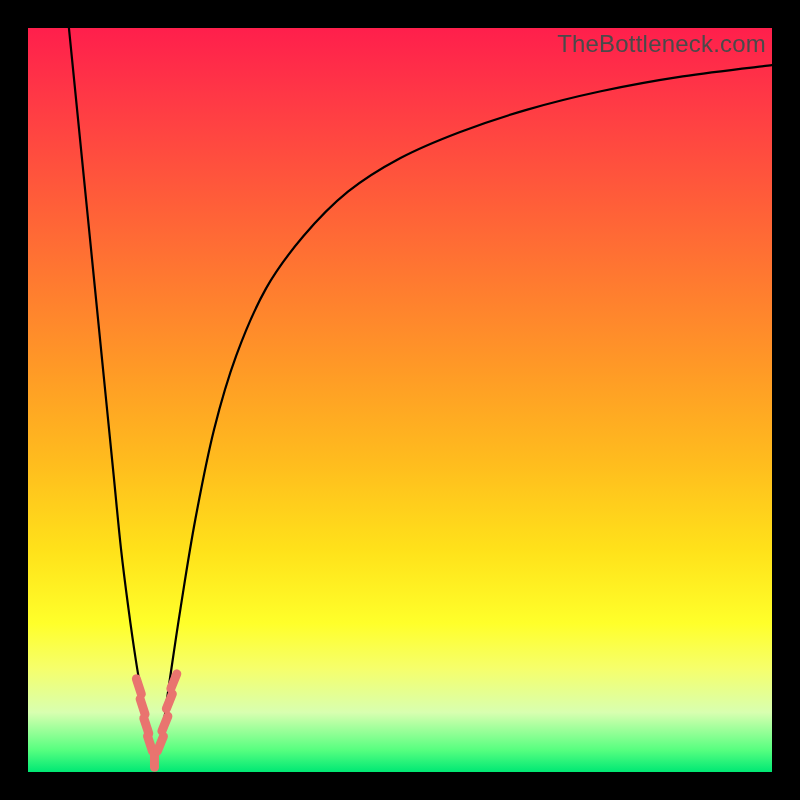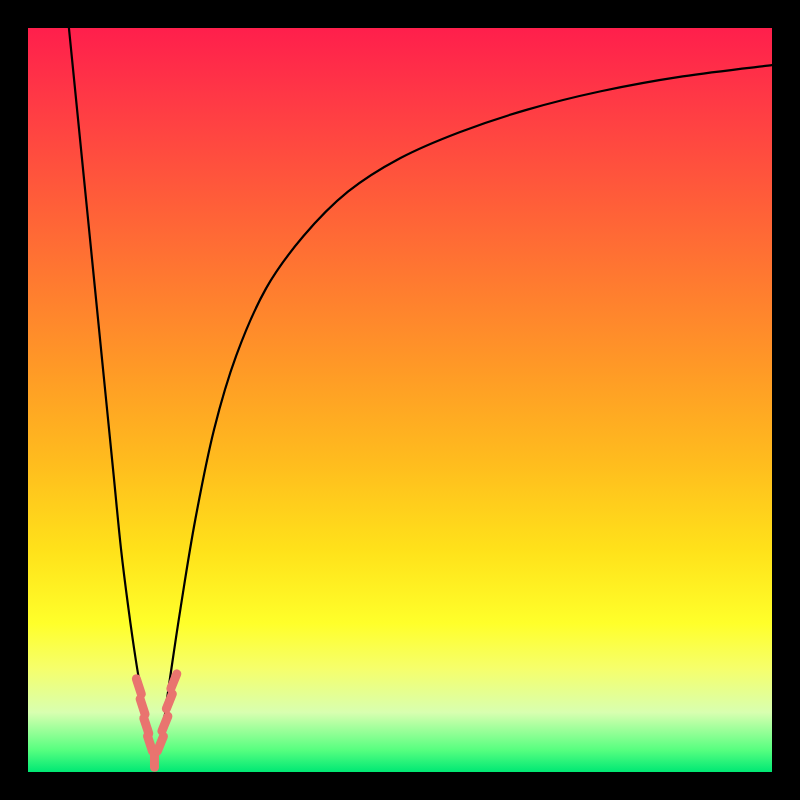--- a/index.html
+++ b/index.html
@@ -56,20 +56,21 @@
     width: 744px;
     height: 744px;
     pointer-events: none;
   }
 </style>
 </head>
 <body>
 
 <div class="frame">
   <div class="plot-area">
+    <span class="watermark">TheBottleneck.com</span>
     <svg class="overlay" viewBox="0 0 744 744" preserveAspectRatio="none">
       <path id="curve-left" fill="none" stroke-width="2.2" stroke-linecap="round" d="M 40.92 0.00 C 42.26 13.39, 45.68 47.62, 48.36 74.40 C 51.04 101.18, 53.12 122.02, 55.80 148.80 C 58.48 175.58, 60.56 196.42, 63.24 223.20 C 65.92 249.98, 68.00 270.82, 70.68 297.60 C 73.36 324.38, 75.44 345.22, 78.12 372.00 C 80.80 398.78, 82.88 419.62, 85.56 446.40 C 88.24 473.18, 90.32 496.69, 93.00 520.80 C 95.68 544.91, 97.76 560.23, 100.44 580.32 C 103.12 600.41, 105.20 614.99, 107.88 632.40 C 110.56 649.81, 113.04 662.98, 115.32 677.04 C 117.60 691.10, 118.79 700.48, 120.53 710.52 C 122.27 720.56, 124.19 728.82, 124.99 732.84" stroke="#000000"></path>
       <path id="curve-right" fill="none" stroke-width="2.2" stroke-linecap="round" d="M 127.97 732.84 C 129.04 728.15, 131.51 720.86, 133.92 706.80 C 136.33 692.74, 138.01 677.49, 141.36 654.72 C 144.71 631.95, 147.83 609.78, 152.52 580.32 C 157.21 550.86, 161.37 523.18, 167.40 491.04 C 173.43 458.90, 178.63 431.22, 186.00 401.76 C 193.37 372.30, 198.95 352.80, 208.32 327.36 C 217.69 301.92, 226.03 281.83, 238.08 260.40 C 250.13 238.97, 260.55 225.73, 275.28 208.32 C 290.01 190.91, 302.51 177.74, 319.92 163.68 C 337.33 149.62, 351.91 140.91, 372.00 130.20 C 392.09 119.49, 408.75 112.86, 431.52 104.16 C 454.29 95.46, 473.04 89.21, 498.48 81.84 C 523.92 74.47, 544.76 69.27, 572.88 63.24 C 601.00 57.21, 623.92 53.05, 654.72 48.36 C 685.52 43.67, 727.93 39.21, 744.00 37.20" stroke="#000000"></path>
       <g id="marker-group">
           <line x1="108.38" y1="650.83" x2="113.33" y2="666.05" stroke="#e9746f" stroke-width="9" stroke-linecap="round"></line>
           <line x1="112.10" y1="670.92" x2="117.05" y2="686.14" stroke="#e9746f" stroke-width="9" stroke-linecap="round"></line>
           <line x1="115.82" y1="690.26" x2="120.77" y2="705.48" stroke="#e9746f" stroke-width="9" stroke-linecap="round"></line>
           <line x1="119.54" y1="708.12" x2="124.49" y2="723.34" stroke="#e9746f" stroke-width="9" stroke-linecap="round"></line>
           <line x1="126.48" y1="723.35" x2="126.48" y2="739.35" stroke="#e9746f" stroke-width="9" stroke-linecap="round"></line>
           <line x1="129.44" y1="723.15" x2="135.43" y2="708.31" stroke="#e9746f" stroke-width="9" stroke-linecap="round"></line>

